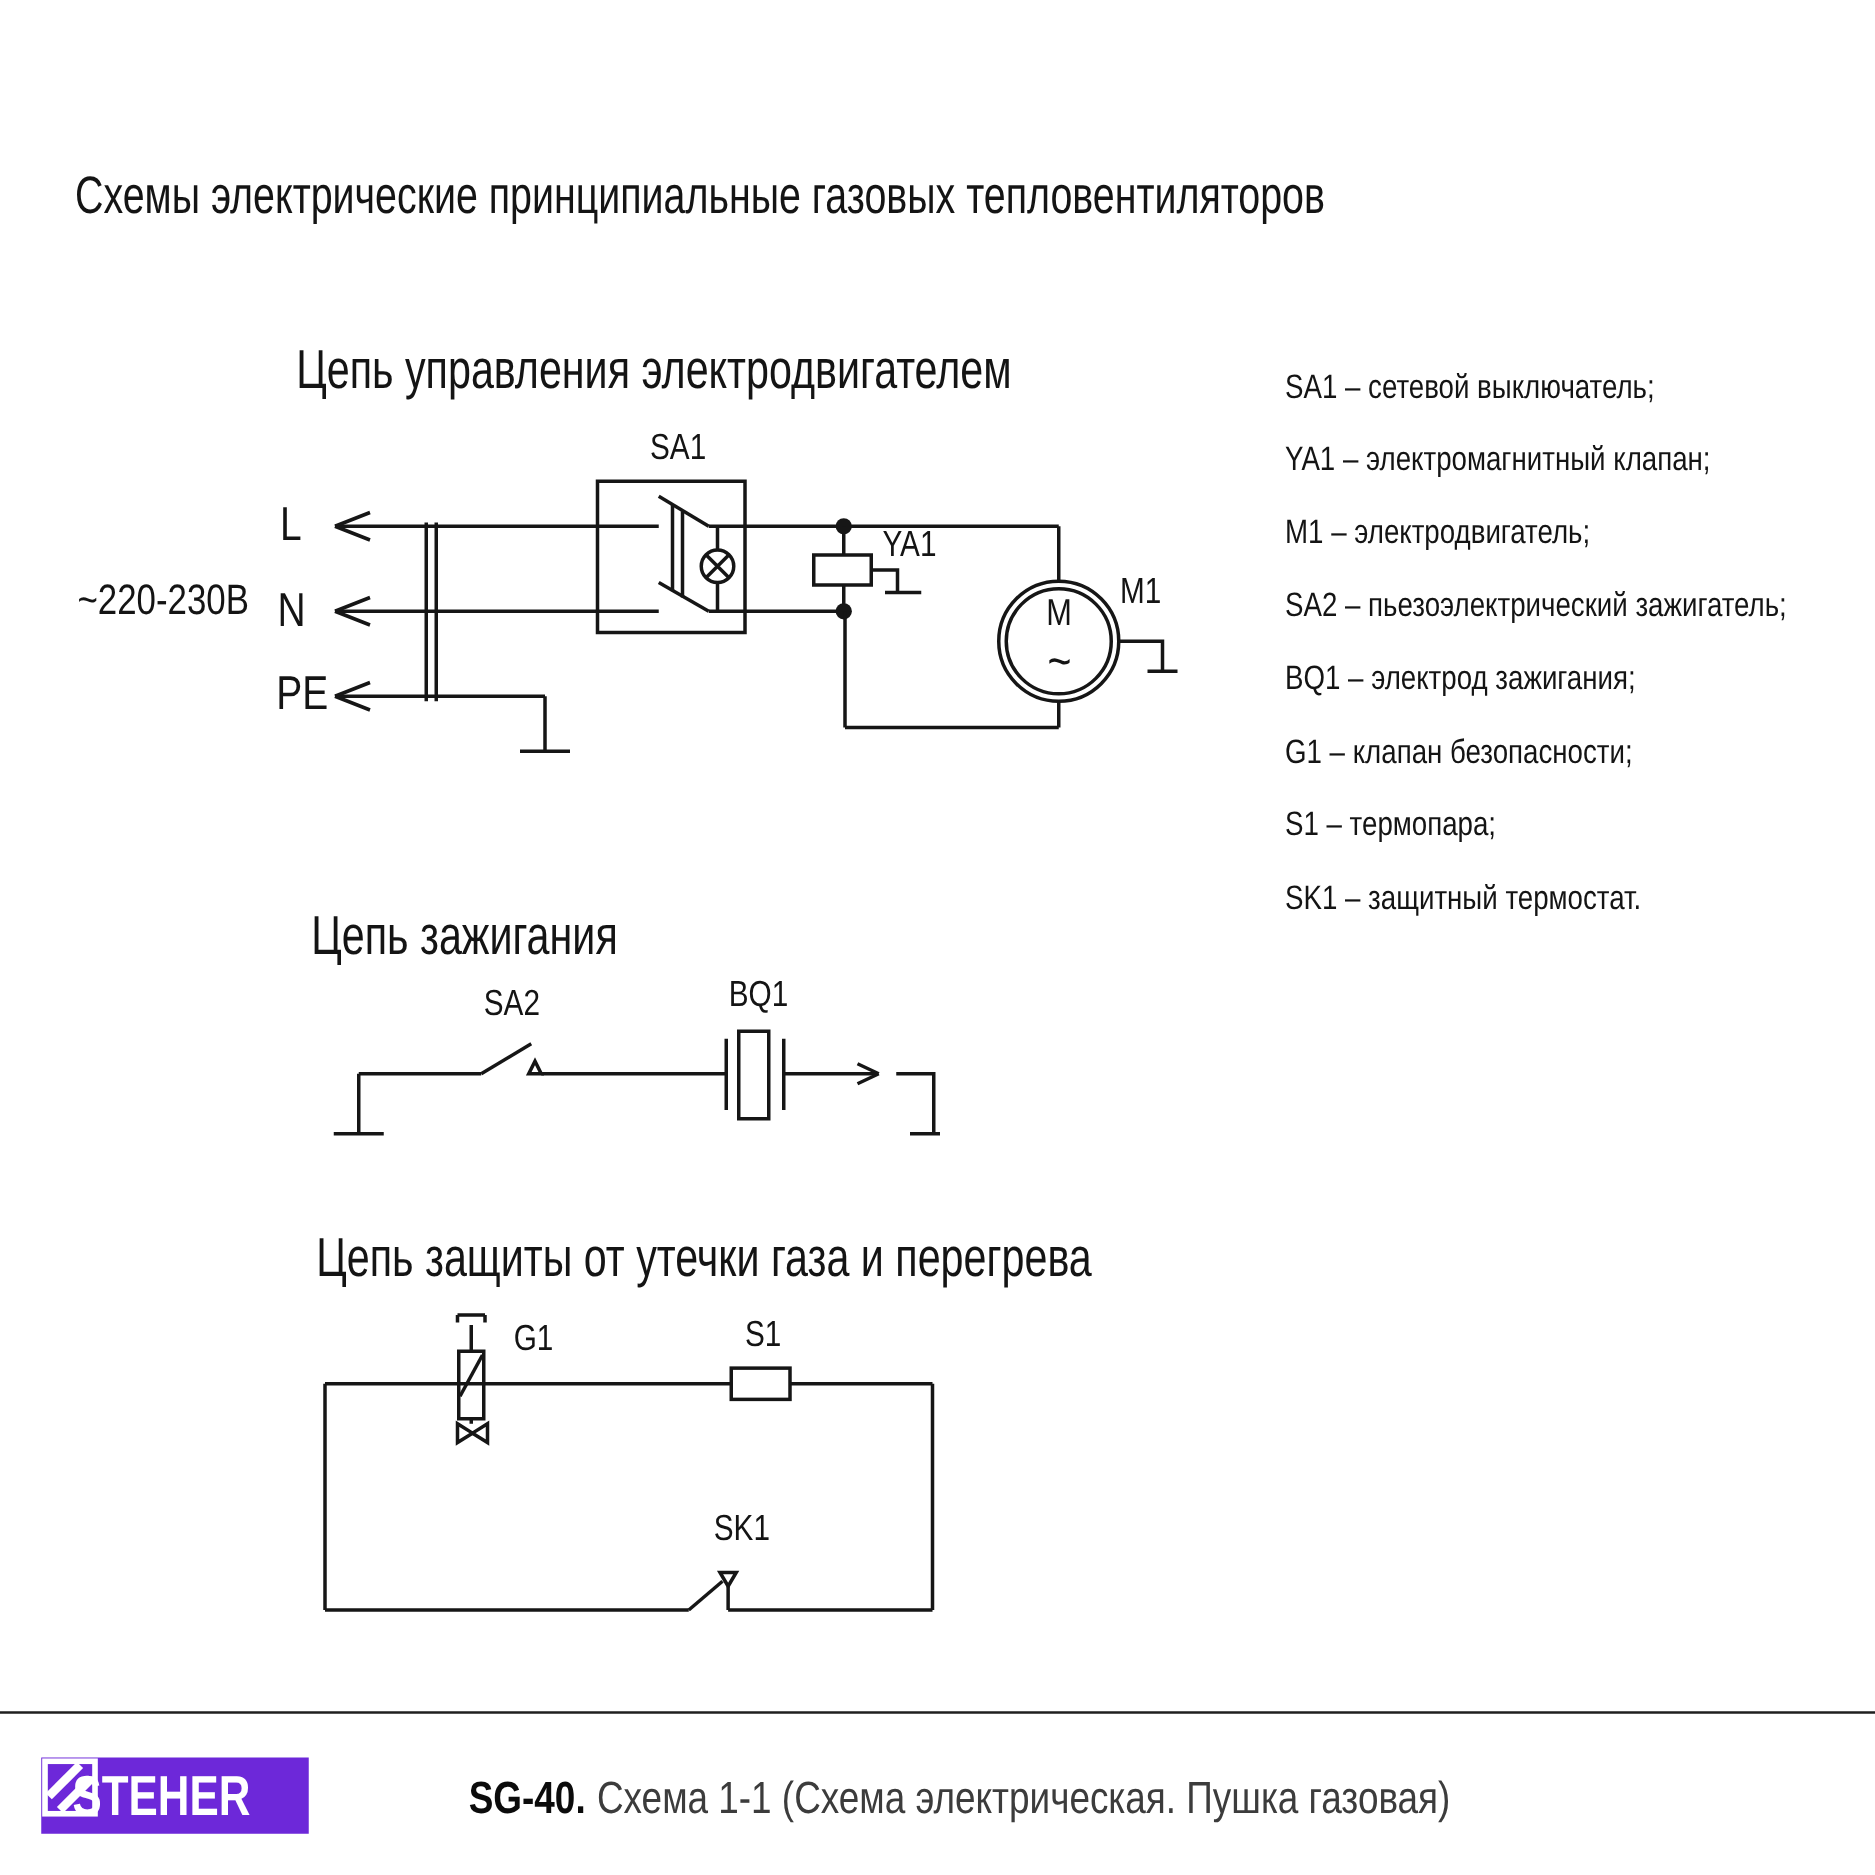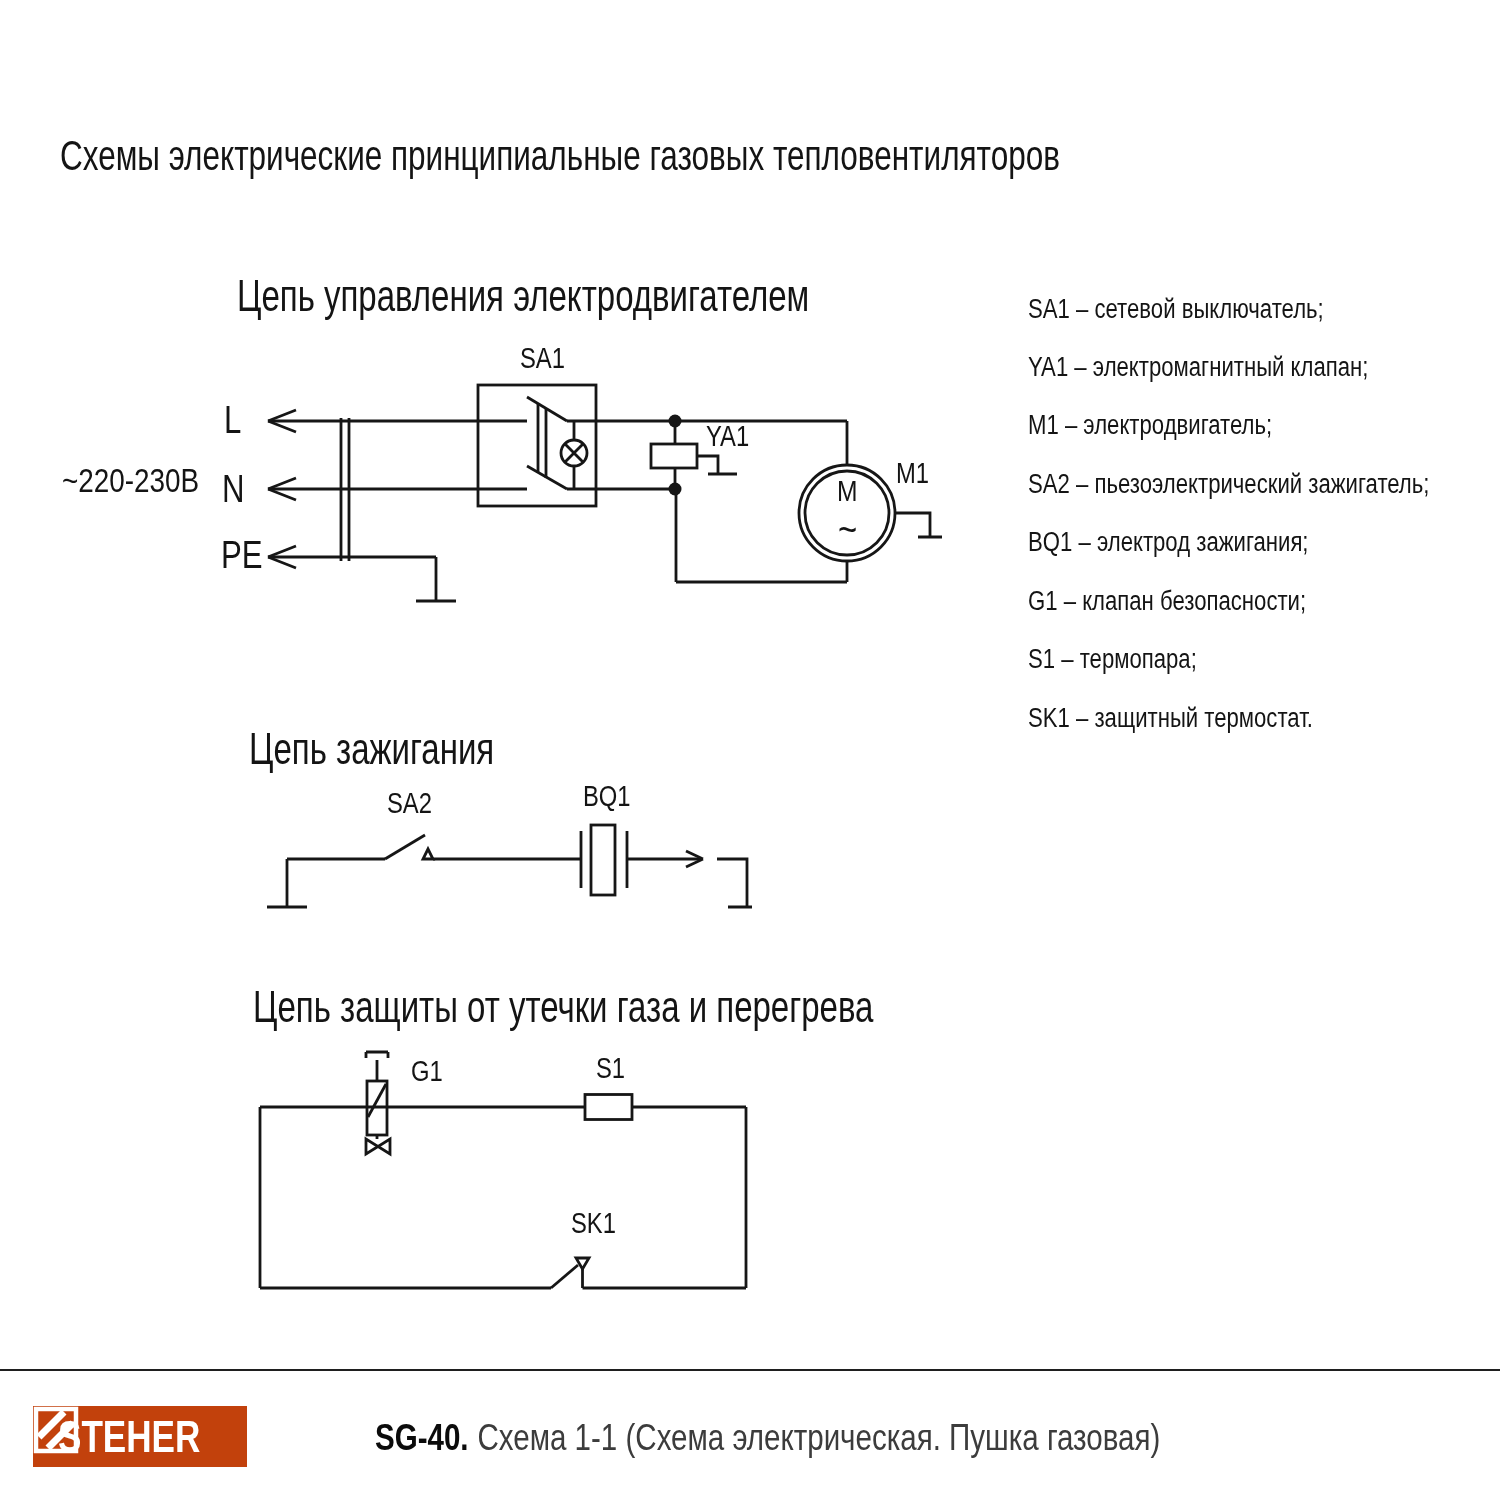--- a/index.html
+++ b/index.html
@@ -19,21 +19,21 @@
     position:absolute;color:#141414;white-space:nowrap;line-height:1;
     transform:scaleX(0.75);transform-origin:0 0;font-weight:normal;
   }
   .legend-item{
     position:absolute;left:1028px;font-size:27px;color:#141414;line-height:1;
     white-space:nowrap;transform:scaleX(0.82);transform-origin:0 0;
   }
   .sep{position:absolute;left:0;top:1369px;width:1500px;height:2px;background:#1f1f1f;}
   .logo-box{
     position:absolute;left:33px;top:1406px;width:214px;height:61px;
-    background:#c2410c;display:flex;align-items:center;padding-left:16px;box-sizing:border-box;
+    background:#6d28d9;display:flex;align-items:center;padding-left:16px;box-sizing:border-box;
   }
   .brand{
     color:#ffffff;font-weight:bold;font-size:45px;line-height:1;margin-left:9px;
     transform:scaleX(0.78);transform-origin:0 0;letter-spacing:0px;white-space:nowrap;
   }
   .footer-text{
     position:absolute;left:375px;top:1420px;font-size:36px;line-height:1;white-space:nowrap;
     transform:scaleX(0.82);transform-origin:0 0;
   }
   .footer-text .model{font-weight:bold;color:#0b0b0b;}

